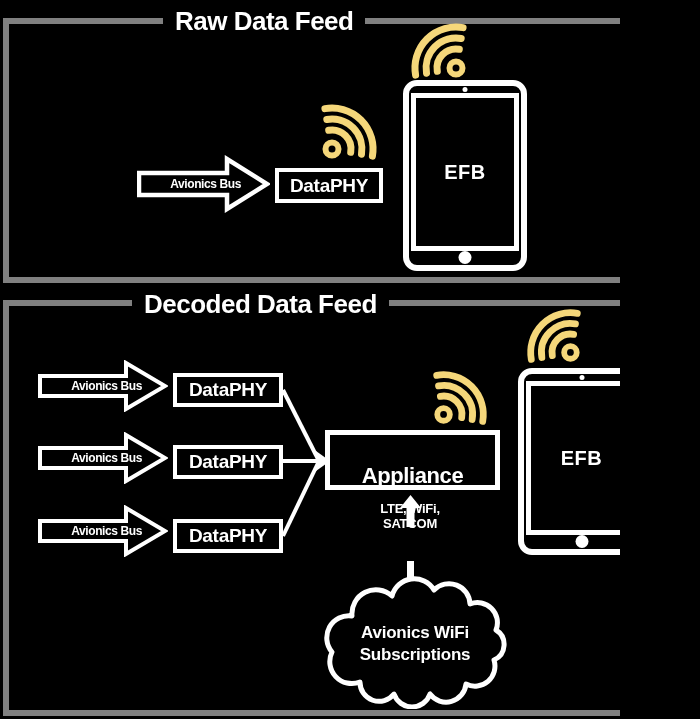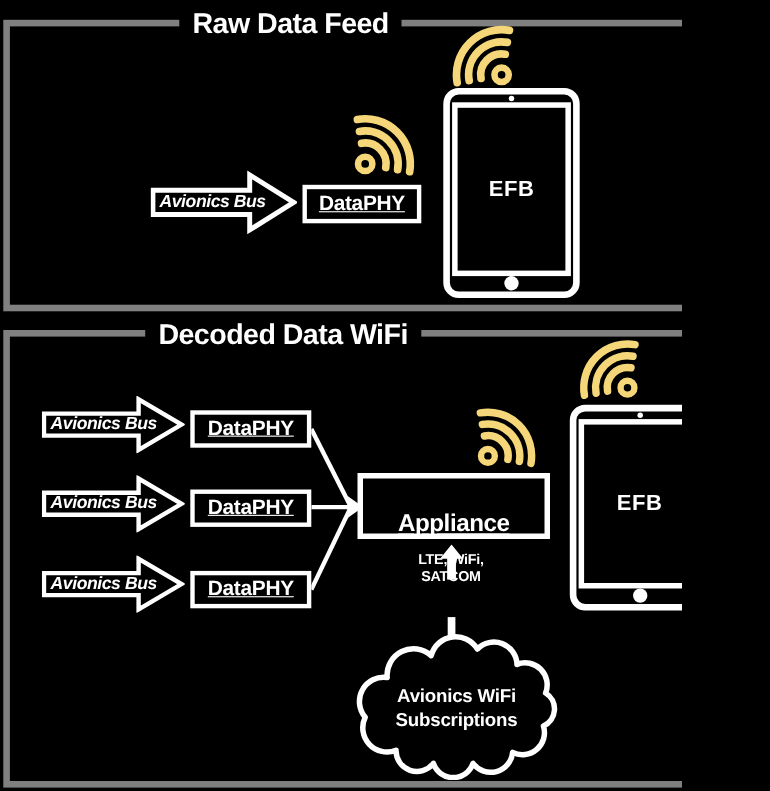--- a/index.html
+++ b/index.html
@@ -19,31 +19,31 @@
   .panel-title{
     position:absolute;background:var(--bg);padding:0 12px;
     font-size:26px;line-height:30px;letter-spacing:-0.5px;white-space:nowrap;
   }
   .t1{left:163px;top:6px;}
   .t2{left:132px;top:289px;}
   
   .bus-arrow{position:absolute;}
   .bus-arrow svg{position:absolute;left:0;top:0;width:100%;height:100%;color:var(--fg);}
   .bus-label{
-    position:absolute;text-align:left;font-size:16px;line-height:16px;
-    letter-spacing:-0.4px;white-space:nowrap;color:var(--fg);font-style:italic;
+    position:absolute;text-align:right;font-size:12px;line-height:16px;
+    letter-spacing:-0.4px;white-space:nowrap;color:var(--fg);
   }
   .a1{left:137px;top:155px;width:133px;height:58px;}
   .a1 .bus-label{left:8px;top:21px;width:96px;}
   .a2r{left:38px;width:130px;height:52px;}
   .a2r .bus-label{left:8px;top:18px;width:96px;}
   
   .box{
     position:absolute;box-sizing:border-box;border:4px solid var(--fg);
-    display:flex;align-items:center;justify-content:center;text-align:center;text-decoration:underline;
+    display:flex;align-items:center;justify-content:center;text-align:center;
   }
   .dataphy{font-size:19px;letter-spacing:-0.3px;}
   .d1{left:275px;top:168px;width:108px;height:35px;}
   .d2a{left:173px;top:373px;width:110px;height:34px;}
   .d2b{left:173px;top:445px;width:110px;height:34px;}
   .d2c{left:173px;top:519px;width:110px;height:34px;}
   .appliance{
     left:325px;top:430px;width:175px;height:60px;border-width:5px;
     flex-direction:column;justify-content:center;
   }
@@ -131,21 +131,21 @@
 
   <div class="tablet tb1">
     <span class="cam"></span>
     <div class="screen">
       <span class="efb">EFB</span>
     </div>
     <span class="home"></span>
   </div>
 
   <div class="panel p2"></div>
-  <div class="panel-title t2">Decoded Data WiFi</div>
+  <div class="panel-title t2">Decoded Data Feed</div>
 
   <div class="bus-arrow a2r" style="top:360px;">
     <svg viewBox="0 0 130 52">
       <polygon points="2,16 88,16 88,3 127,26 88,49 88,36 2,36" fill="none" stroke="currentColor" stroke-width="4"></polygon>
     </svg>
     <span class="bus-label">Avionics Bus</span>
   </div>
   <div class="box dataphy d2a">
     <span>DataPHY</span>
   </div>

